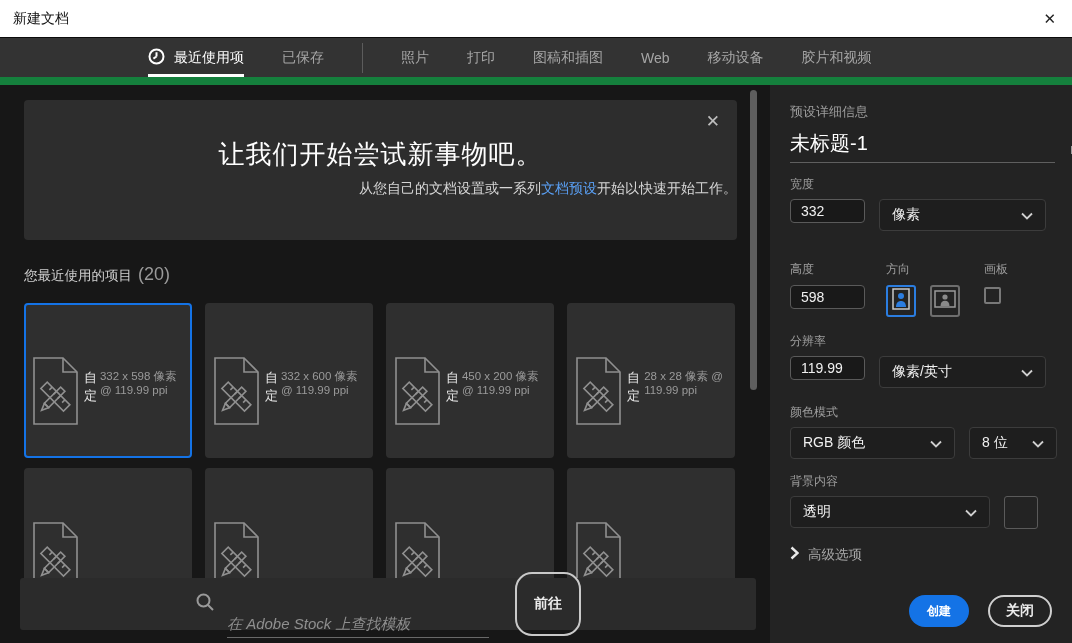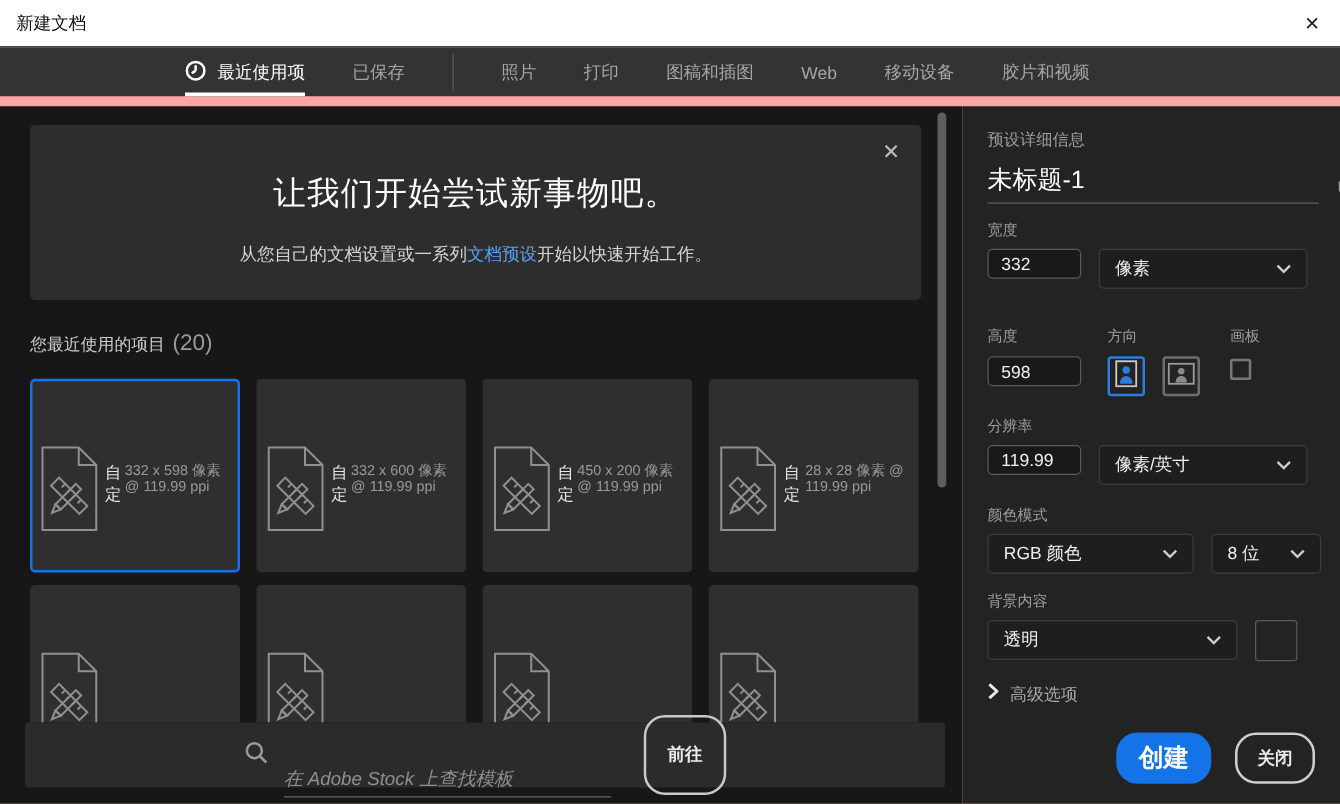--- a/index.html
+++ b/index.html
@@ -1,21 +1,21 @@
 <!DOCTYPE html>
 <html><head>
 <meta charset="utf-8">
 <style>
   * { box-sizing: border-box; margin: 0; padding: 0; }
   html,body { width:1072px; height:643px; }
   body {
     font-family: "Liberation Sans", sans-serif;
     background:#000;
   }
-  .window { position:relative; width:1072px; height:643px; background:#fca5a5; overflow:hidden; }
+  .window { position:relative; width:1072px; height:643px; background:#15803d; overflow:hidden; }
 
   
   .titlebar { position:absolute; top:0; left:0; width:1072px; height:38px; background:#ffffff;
     display:flex; align-items:center; justify-content:space-between; padding:0 16px 0 13px;
     border-bottom:1px solid #0c0c0c; }
   .titlebar .title { font-size:14px; color:#111; }
   .titlebar .win-close { font-size:15px; color:#222; cursor:pointer; font-weight:300; }
 
   
   .tabbar { position:absolute; top:38px; left:0; width:1072px; height:39px; background:#333333;
@@ -24,21 +24,21 @@
   .tab.active { color:#fff; border-bottom:3px solid #ffffff; padding-top:3px; }
   .tab-divider { width:1px; height:30px; background:#5c5c5c; align-self:center; }
 
   
   .main { position:absolute; top:85px; left:0; width:770px; height:558px; background:#171717; }
 
   .banner { position:absolute; left:24px; top:15px; width:713px; height:140px;
     background:#2d2d2d; border-radius:4px; }
   .banner-close { position:absolute; top:11px; right:17px; font-size:17px; color:#bdbdbd; cursor:pointer; }
   .banner-title { margin-top:37px; text-align:center; color:#ffffff; font-size:26px; letter-spacing:1px; }
-  .banner-sub { margin-top:23px; text-align:center; color:#d6d6d6; font-size:14px; }
+  .banner-sub { margin-top:8px; text-align:right; color:#d6d6d6; font-size:14px; }
   .banner-sub .link { color:#5aa0f5; cursor:pointer; }
 
   .recent-heading { position:absolute; left:24px; top:179px; font-size:13.5px; color:#cfcfcf; }
   .recent-heading .count { color:#9a9a9a; margin-left:6px; font-size:18px; }
 
   .cards-row { position:absolute; left:24px; display:flex; gap:13px; }
   .row-1 { top:218px; }
   .row-2 { top:383px; height:110px; overflow:hidden; }
   .card { width:168px; height:155px; background:#2f2f2f; border-radius:4px; cursor:pointer;
     display:flex; flex-direction:row; align-items:center; border:2px solid transparent; }
@@ -87,21 +87,21 @@
     justify-content:center; cursor:pointer; border:2px solid #6e6e6e; }
   .orient-btn.selected { border:2px solid #2b7de0; }
   .artboard-check { margin-top:9px; width:17px; height:17px; border:2px solid #787878; border-radius:2px; cursor:pointer; }
 
   .bg-swatch { width:34px; height:33px; border:1px solid #5a5a5a; border-radius:3px; cursor:pointer; flex:0 0 34px; }
 
   .advanced-row { margin-top:17px; display:flex; align-items:center; gap:9px; cursor:pointer; }
   .advanced-label { font-size:13.5px; color:#a8a8a8; }
 
   .footer-actions { position:absolute; right:20px; bottom:16px; display:flex; gap:19px; }
-  .create-btn { background:#1473e6; border:none; color:#ffffff; font-size:20px; font-weight:bold;
+  .create-btn { background:#1473e6; border:none; color:#ffffff; font-size:12px; font-weight:bold;
     border-radius:17px; padding:7px 18px; cursor:pointer; }
   .close-btn { background:transparent; border:2px solid #cfcfcf; color:#ececec; font-size:14px; font-weight:bold;
     border-radius:17px; padding:5px 16px; cursor:pointer; }
 
   .w-165 { flex:0 0 165px; }
   .w-88  { flex:0 0 88px; }
   .w-200 { flex:0 0 200px; }
 </style>
 </head>
 <body>

